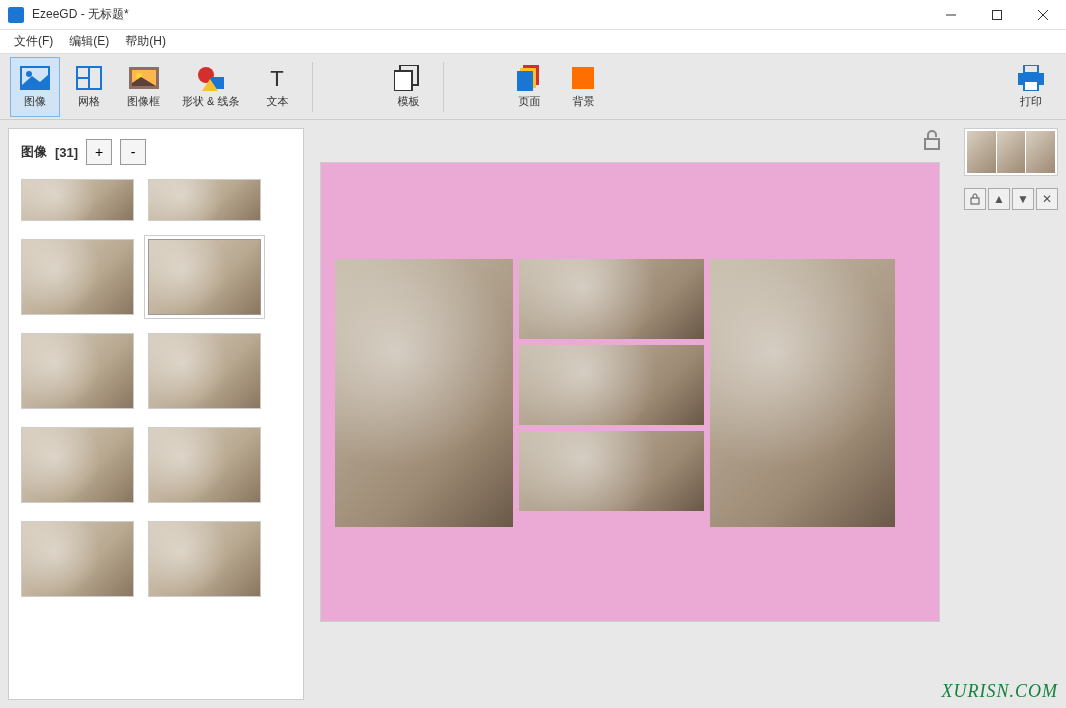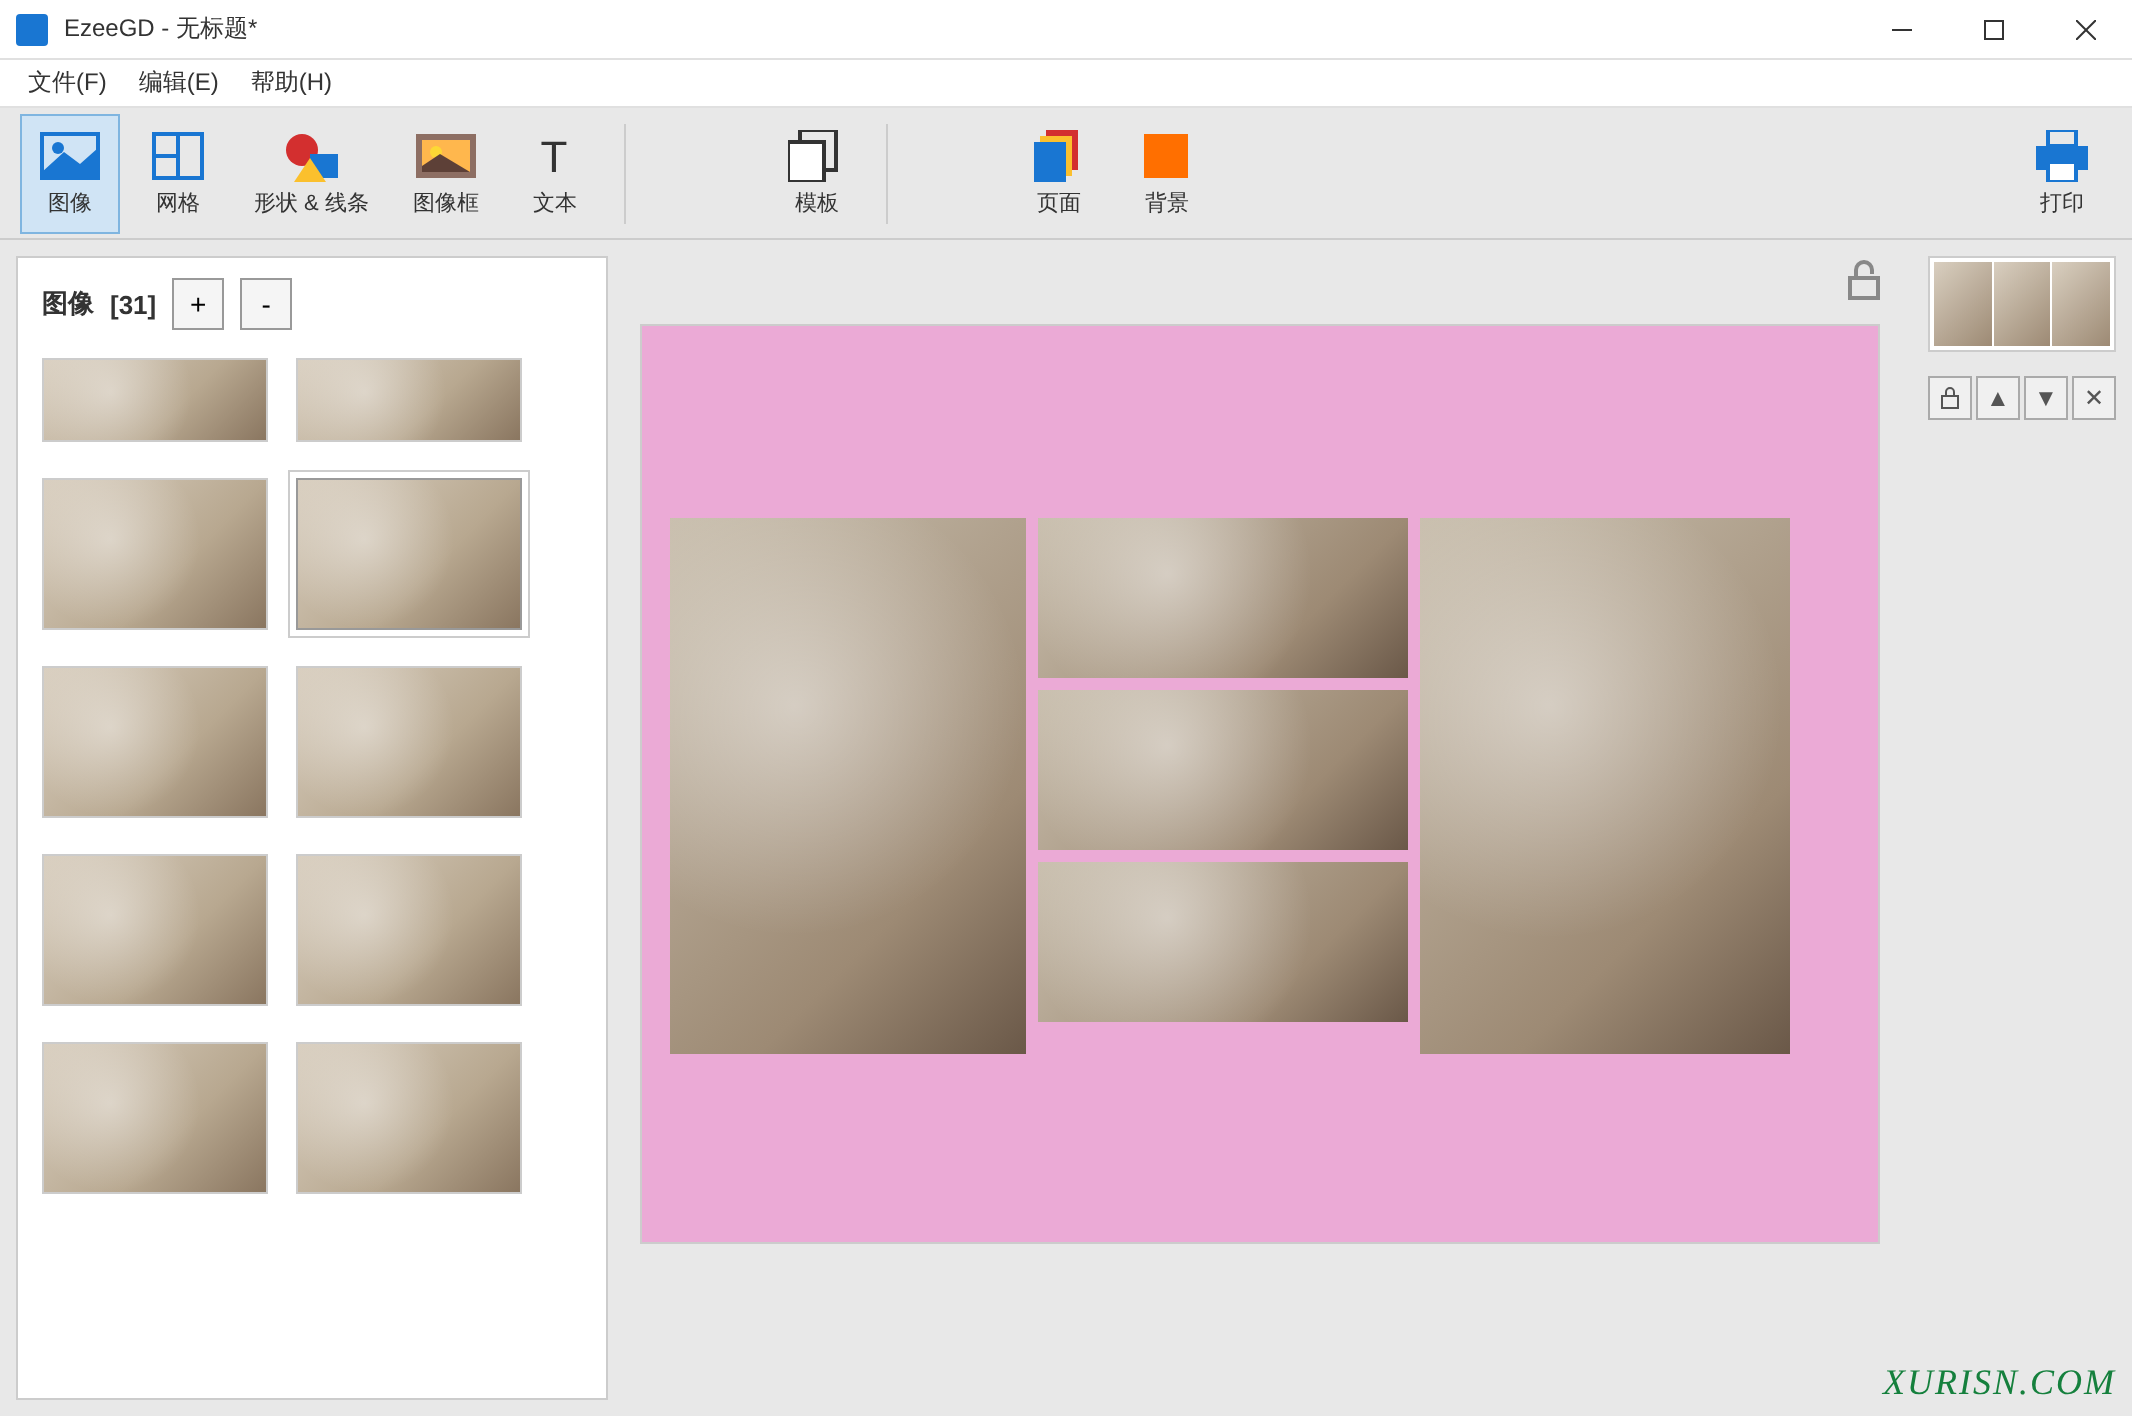--- a/index.html
+++ b/index.html
@@ -90,38 +90,38 @@
       <svg width="26" height="24">
           <rect x="1" y="1" width="24" height="22" fill="none" stroke="#1976d2" stroke-width="2"></rect>
           <line x1="13" y1="1" x2="13" y2="23" stroke="#1976d2" stroke-width="2"></line>
           <line x1="1" y1="12" x2="12" y2="12" stroke="#1976d2" stroke-width="2"></line>
         </svg>
     </div>
     <span>网格</span>
   </div>
   <div class="tool-btn">
     <div class="tool-icon">
-      <svg width="30" height="26">
-          <circle cx="10" cy="10" r="8" fill="#d32f2f"></circle>
-          <rect x="14" y="12" width="14" height="12" fill="#1976d2"></rect>
-          <polygon points="6,26 14,14 22,26" fill="#fbc02d"></polygon>
-        </svg>
-    </div>
-    <span>形状 &amp; 线条</span>
-  </div>
-  <div class="tool-btn">
-    <div class="tool-icon">
       <svg width="30" height="22">
           <rect x="0" y="0" width="30" height="22" fill="#8d6e63"></rect>
           <rect x="3" y="3" width="24" height="16" fill="#ffb74d"></rect>
           <circle cx="10" cy="9" r="3" fill="#fdd835"></circle>
           <path d="M3 16 L12 10 L27 19 L3 19 Z" fill="#5d4037"></path>
         </svg>
     </div>
     <span>图像框</span>
+  </div>
+  <div class="tool-btn">
+    <div class="tool-icon">
+      <svg width="30" height="26">
+          <circle cx="10" cy="10" r="8" fill="#d32f2f"></circle>
+          <rect x="14" y="12" width="14" height="12" fill="#1976d2"></rect>
+          <polygon points="6,26 14,14 22,26" fill="#fbc02d"></polygon>
+        </svg>
+    </div>
+    <span>形状 &amp; 线条</span>
   </div>
   <div class="tool-btn">
     <div class="tool-icon">
       <svg width="24" height="24">
           <text x="12" y="20" font-size="22" text-anchor="middle" fill="#333" font-family="Times">T</text>
         </svg>
     </div>
     <span>文本</span>
   </div>
   <div class="sep"></div>

